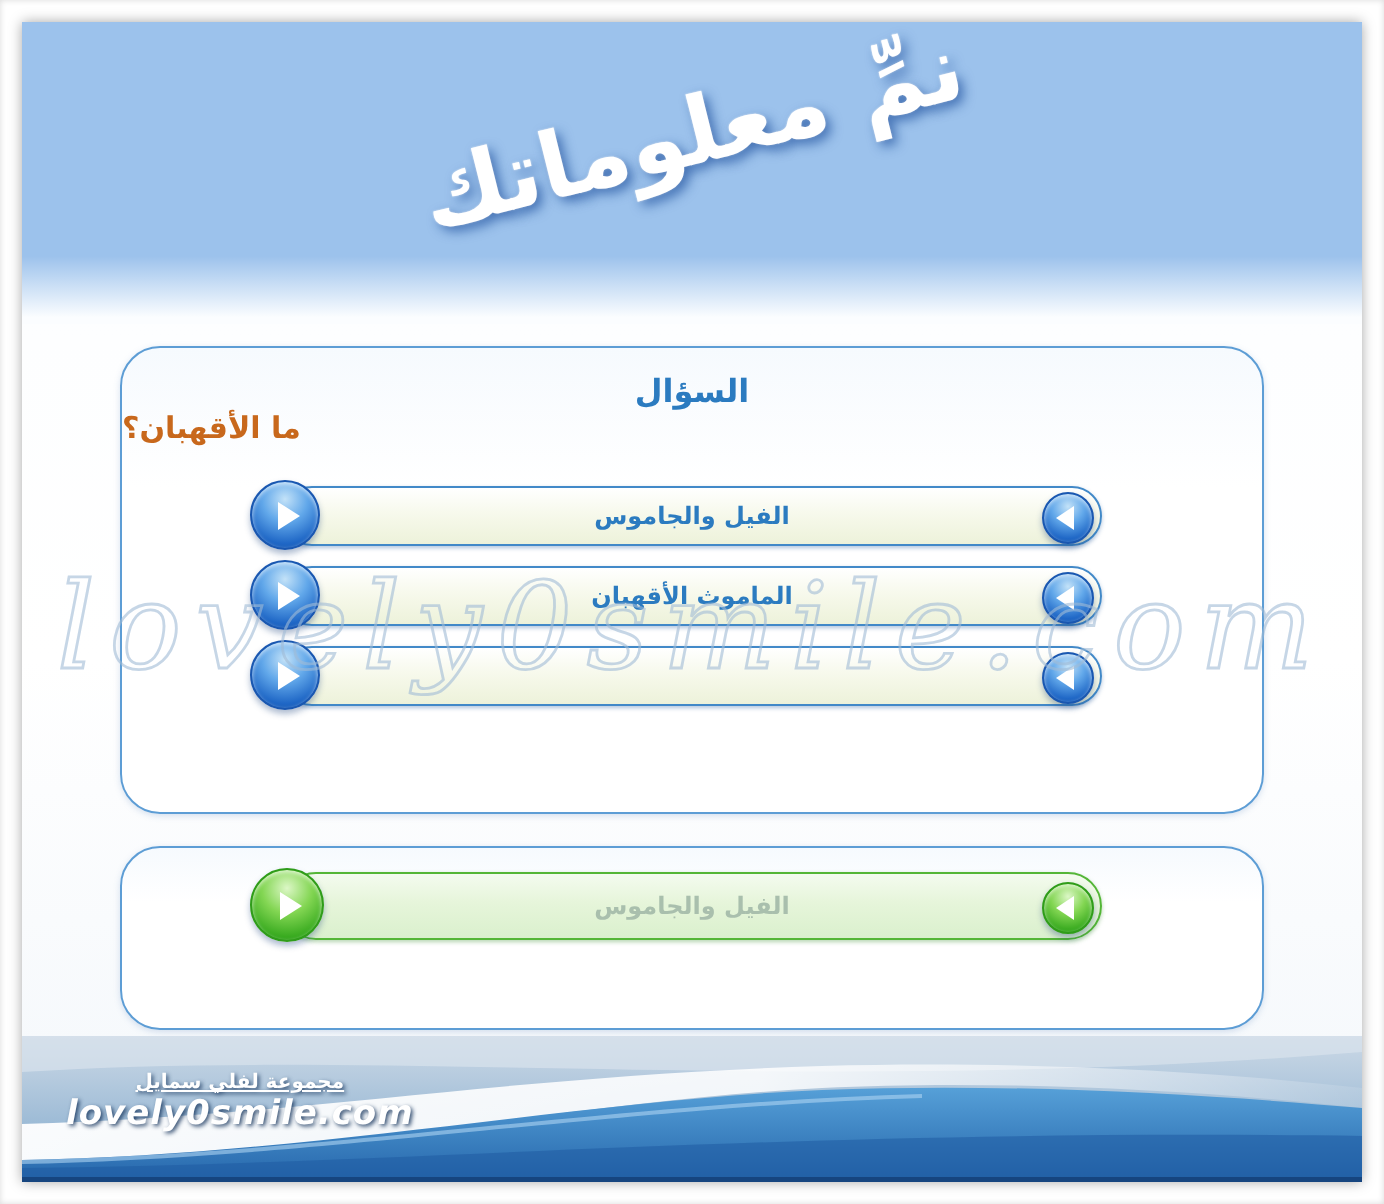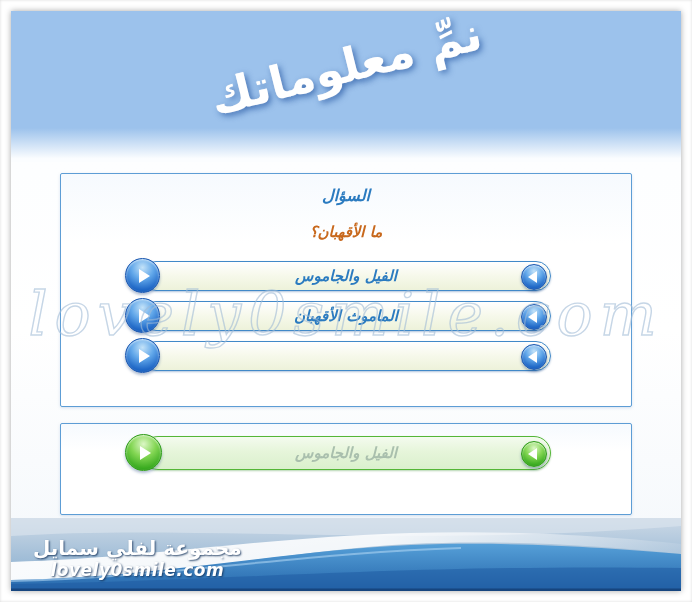--- a/index.html
+++ b/index.html
@@ -47,32 +47,31 @@
     text-align:center;pointer-events:none;
     font-family:"DejaVu Serif", serif;font-style:italic;
     font-size:60px;letter-spacing:7px;
     color:transparent;-webkit-text-stroke:1.4px rgba(160,186,214,.6);
   }
 
   
   .panel{
     position:absolute;left:49px;right:49px;
     background:linear-gradient(180deg,#f6fafe 0%,#ffffff 30%);
-    border:1px solid #5d9dd5;border-radius:2px;
+    border:1px solid #5d9dd5;border-radius:20px;
     box-shadow:0 1px 3px rgba(100,140,190,.25);
-    font-style:italic;
   }
   .question-panel{top:162px;height:232px;}
   .answer-panel{top:412px;height:90px;}
   .panel-title{
     margin-top:12px;text-align:center;direction:rtl;
     color:#2b7bc0;font-weight:bold;font-size:16px;
   }
   .question-text{
-    margin-top:18px;text-align:center;direction:rtl;
+    text-align:left;direction:rtl;
     color:#c8681c;font-weight:bold;font-size:15px;
   }
   .options{margin-top:20px;}
 
   
   .pill-row{position:relative;width:410px;margin:0 auto 10px;height:30px;}
   .answer-row{height:34px;margin-top:12px;}
   .pill{
     width:100%;height:100%;border-radius:17px;
     display:flex;align-items:center;justify-content:center;position:relative;
@@ -80,21 +79,21 @@
   .pill-blue{
     background:linear-gradient(to bottom,#ffffff 0%,#f7f9ec 45%,#edf2da 100%);
     border:1.5px solid #4289c8;box-sizing:border-box;
     box-shadow:0 1px 2px rgba(60,110,170,.4);
   }
   .pill-green{
     background:linear-gradient(to bottom,#f4fbef 0%,#e6f5da 45%,#daf0cd 100%);
     border:1.5px solid #54b637;box-sizing:border-box;
     box-shadow:0 1px 2px rgba(70,150,60,.4);
   }
-  .pill-label{font-weight:bold;font-size:15px;direction:rtl;}
+  .pill-label{font-weight:bold;font-size:12px;direction:rtl;}
   .pill-blue .pill-label{color:#2b7bc0;}
   .pill-green .pill-label{color:#a9bfad;}
 
   .circle{
     position:absolute;border-radius:50%;z-index:5;
     display:flex;align-items:center;justify-content:center;
     box-shadow:0 2px 3px rgba(20,60,120,.35), inset 0 1px 2px rgba(255,255,255,.7);
   }
   .c-blue{
     background:radial-gradient(circle at 50% 26%,#c3e2f8 0%,#62a8ea 38%,#1f67c6 75%,#1450a8 100%);
@@ -112,22 +111,23 @@
   .tri-left{width:0;height:0;border-top:6px solid transparent;border-bottom:6px solid transparent;border-right:9px solid #ffffff;margin-right:3px;}
 
   
   .footer{position:absolute;left:0;right:0;bottom:0;height:73px;}
   .footer svg{display:block;width:100%;height:100%;}
   .credit{
     position:absolute;left:22px;top:18px;z-index:10;
     text-align:center;color:#ffffff;direction:rtl;
   }
   .credit-ar{
-    font-size:20px;font-weight:bold;
+    font-size:10px;font-weight:bold;
     text-shadow:1px 1px 2px rgba(20,50,90,.85);
+    text-decoration:underline;
   }
   .credit-en{
     font-size:17px;font-weight:bold;font-style:italic;direction:ltr;
     letter-spacing:.5px;
     text-shadow:1px 1px 2px rgba(20,50,90,.85);
   }
 </style>
 </head>
 <body>
 

